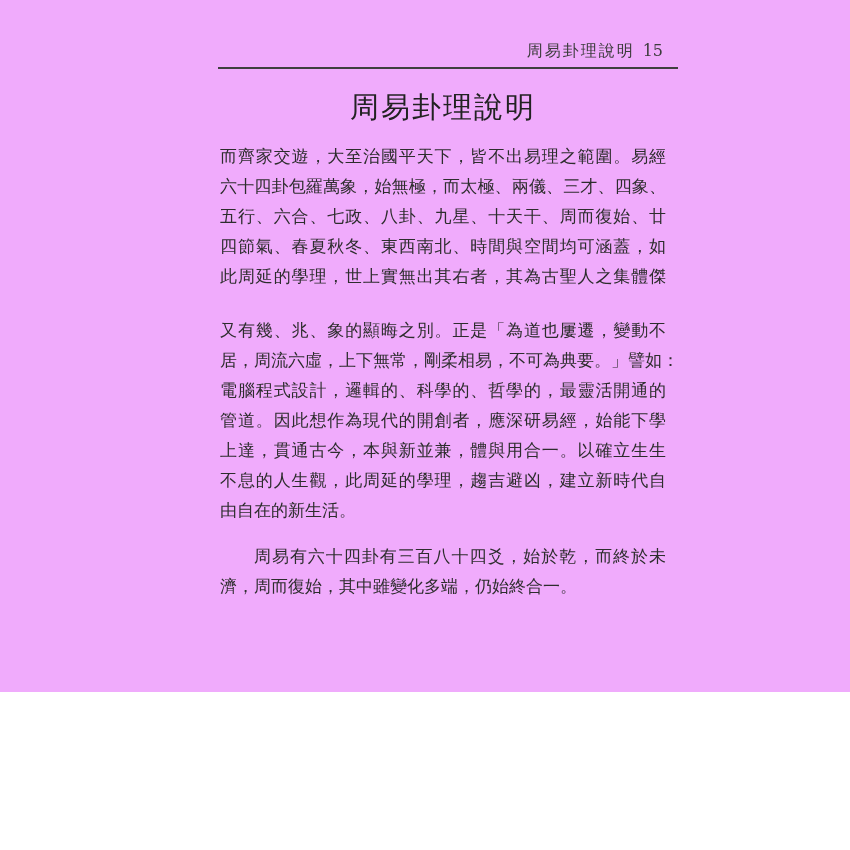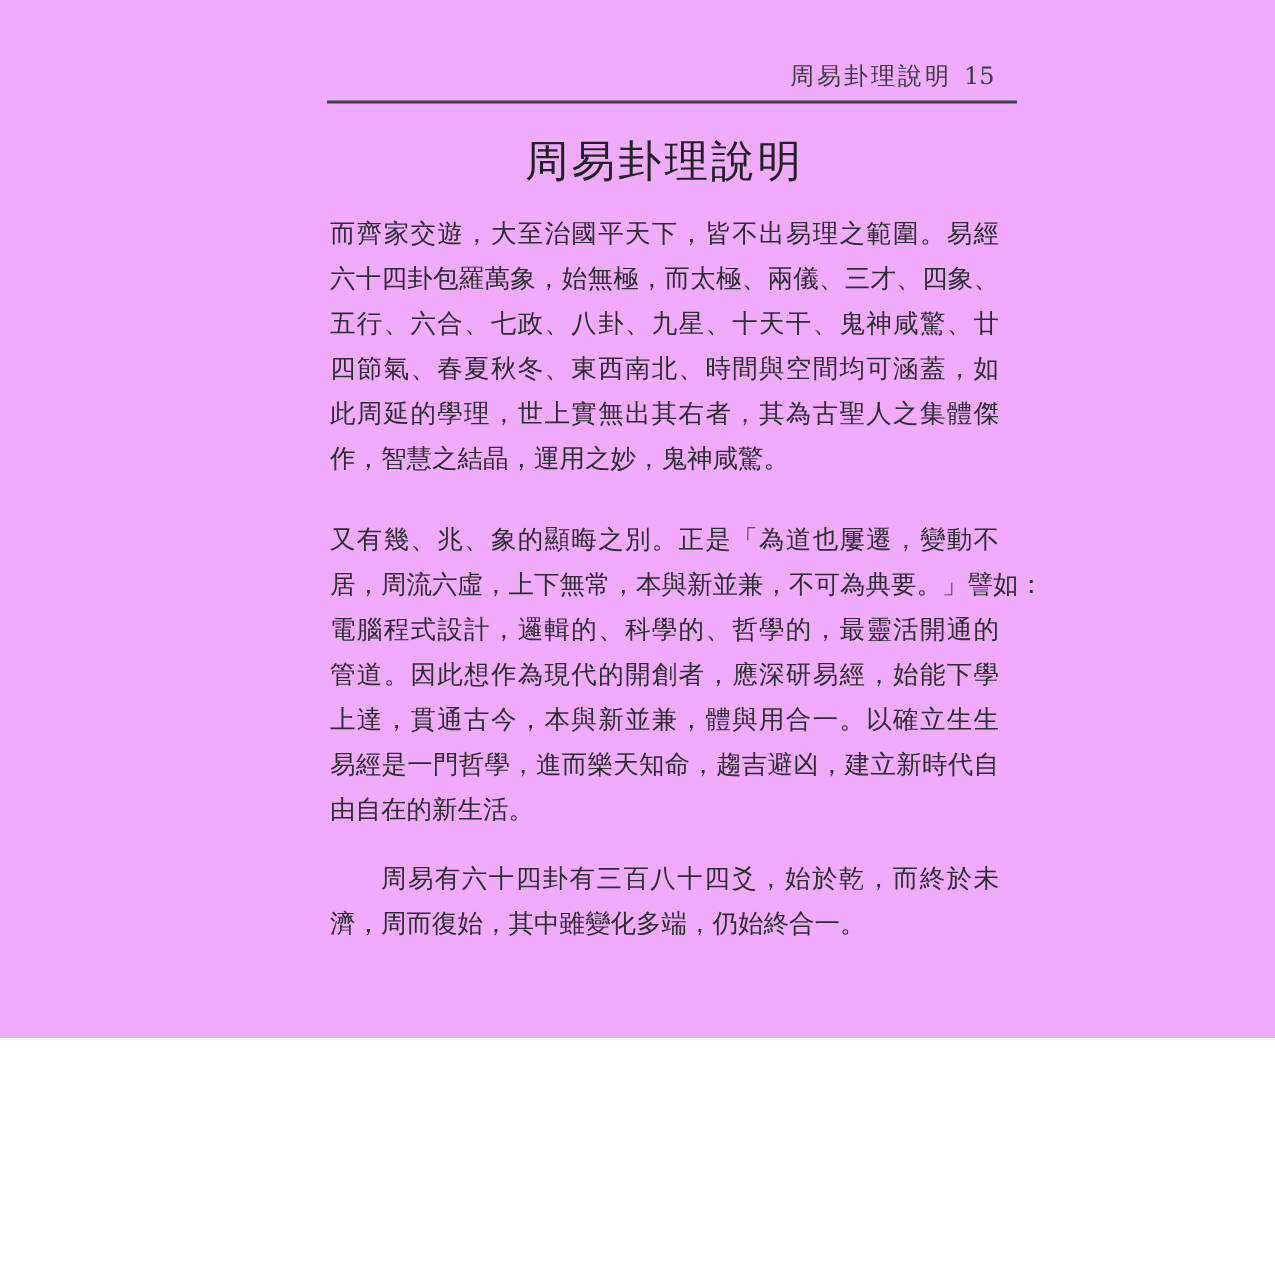--- a/index.html
+++ b/index.html
@@ -81,33 +81,32 @@
 
   <div class="header-rule"></div>
 
   <div class="page-title">周易卦理說明</div>
 
   <div class="body-text">
 
     <div class="para para-1">
       <div class="line">而齊家交遊，大至治國平天下，皆不出易理之範圍。易經</div>
       <div class="line">六十四卦包羅萬象，始無極，而太極、兩儀、三才、四象、</div>
-      <div class="line">五行、六合、七政、八卦、九星、十天干、鬼神咸驚、廿</div>
+      <div class="line">五行、六合、七政、八卦、九星、十天干、周而復始、廿</div>
       <div class="line">四節氣、春夏秋冬、東西南北、時間與空間均可涵蓋，如</div>
       <div class="line">此周延的學理，世上實無出其右者，其為古聖人之集體傑</div>
-      <div class="line last">作，智慧之結晶，運用之妙，鬼神咸驚。</div>
     </div>
 
     <div class="para para-2">
       <div class="line">又有幾、兆、象的顯晦之別。正是「為道也屢遷，變動不</div>
-      <div class="line">居，周流六虛，上下無常，本與新並兼，不可為典要。」譬如：</div>
+      <div class="line">居，周流六虛，上下無常，剛柔相易，不可為典要。」譬如：</div>
       <div class="line">電腦程式設計，邏輯的、科學的、哲學的，最靈活開通的</div>
       <div class="line">管道。因此想作為現代的開創者，應深研易經，始能下學</div>
       <div class="line">上達，貫通古今，本與新並兼，體與用合一。以確立生生</div>
-      <div class="line">易經是一門哲學，進而樂天知命，趨吉避凶，建立新時代自</div>
+      <div class="line">不息的人生觀，此周延的學理，趨吉避凶，建立新時代自</div>
       <div class="line last">由自在的新生活。</div>
     </div>
 
     <div class="para para-3">
       <div class="line first">周易有六十四卦有三百八十四爻，始於乾，而終於未</div>
       <div class="line last">濟，周而復始，其中雖變化多端，仍始終合一。</div>
     </div>
 
   </div>
 

